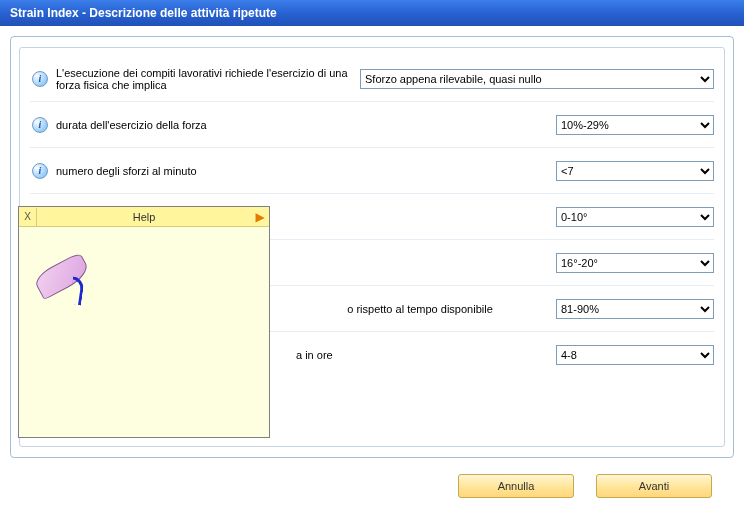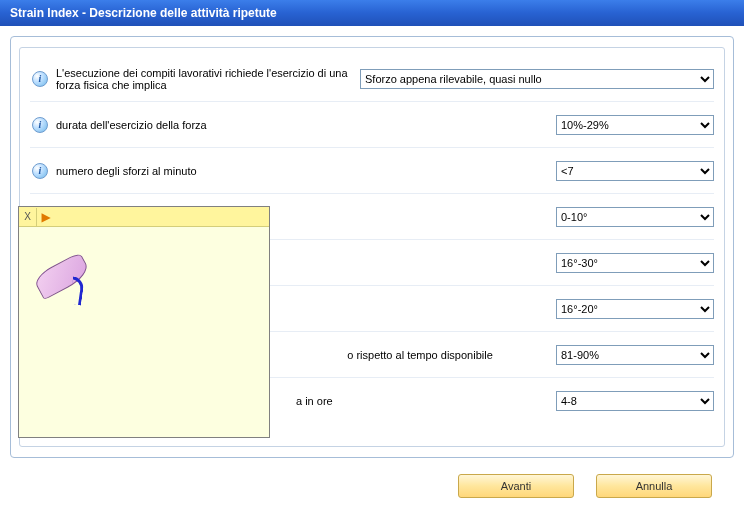--- a/index.html
+++ b/index.html
@@ -211,27 +211,20 @@
     </div>
 
     <div class="row">
       <div class="info-icon" style="visibility:hidden">i</div>
       <div class="row-label"></div>
       <select class="row-select sel-narrow">
         <option>0-10°</option>
       </select>
     </div>
 
-    <div class="row">
-      <div class="info-icon" style="visibility:hidden">i</div>
-      <div class="row-label"></div>
-      <select class="row-select sel-narrow">
-        <option>16°-30°</option>
-      </select>
-    </div>
 
     <div class="row">
       <div class="info-icon" style="visibility:hidden">i</div>
       <div class="row-label"></div>
       <select class="row-select sel-narrow">
         <option>16°-20°</option>
       </select>
     </div>
 
     <div class="row">
@@ -249,26 +242,27 @@
         <option>4-8</option>
       </select>
     </div>
 
   </div>
 </div>
 
 <div class="help-popup">
   <div class="help-head">
     <div class="help-x">X</div>
+    <div class="help-title">Help</div>
     <div class="help-arrow">▶</div>
   </div>
   <div class="help-body">
     <div class="ribbon-shape">
       <div class="ribbon-pink"></div>
       <div class="ribbon-blue"></div>
     </div>
   </div>
 </div>
 
 <div class="button-bar">
+  <button class="btn">Annulla</button>
   <button class="btn">Avanti</button>
-  <button class="btn">Annulla</button>
 </div>
 
 </body></html>

